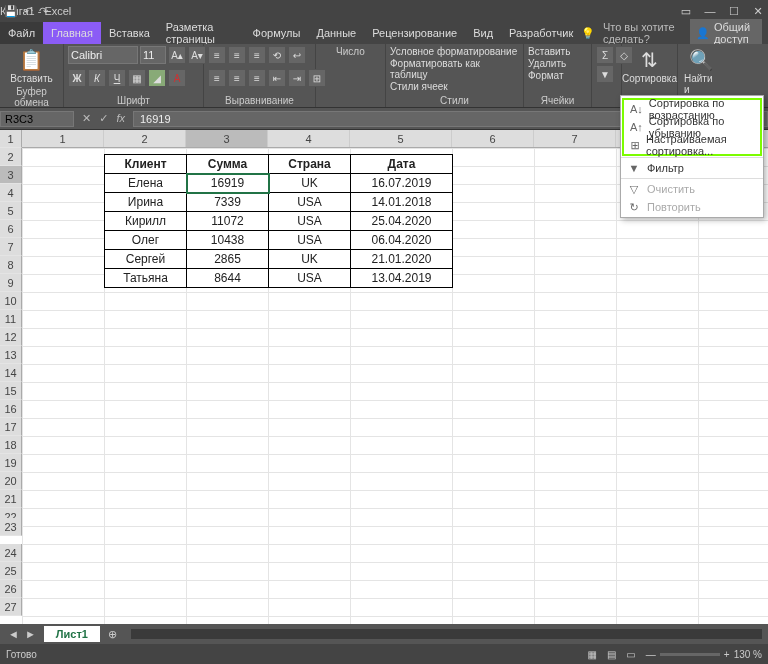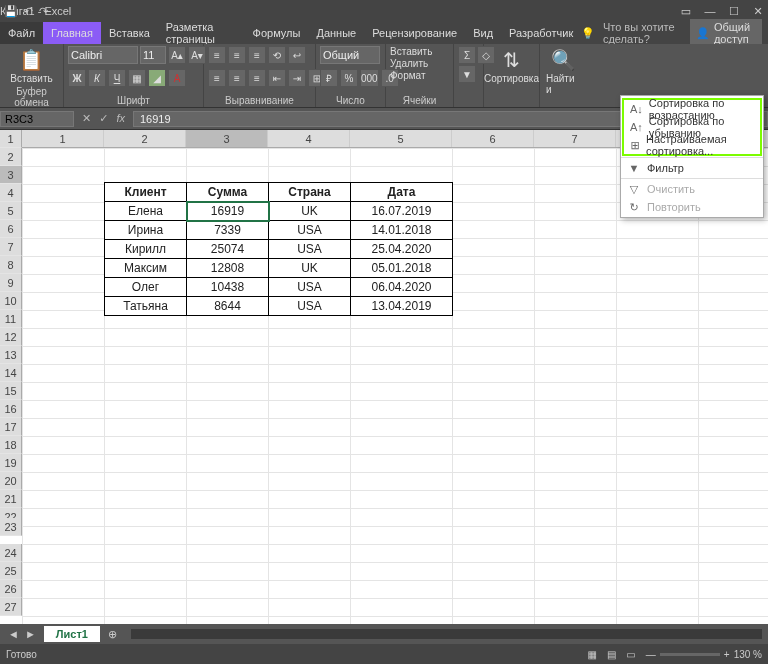--- a/index.html
+++ b/index.html
@@ -39,21 +39,21 @@
 .colheads { display: flex; height: 18px; background: #ddd; border-bottom: 1px solid #aaa; }
 .corner { width: 22px; background: #ddd; border-right: 1px solid #aaa; border-bottom:1px solid #aaa; }
 .colh { width: 82px; text-align: center; font-size: 11px; border-right: 1px solid #ccc; line-height: 18px; color:#444; }
 .colh.sel { background: #bbb; }
 .rowh { width: 22px; background: #ddd; border-right: 1px solid #aaa; border-bottom: 1px solid #e4e4e4; text-align: center; font-size: 11px; color:#444; line-height: 18px; position:absolute; left:0; height:18px; }
 .rowh.sel { background:#bbb; }
 .gridlines { position:absolute; top:18px; left:22px; right:0; bottom:0; }
 .vline { position:absolute; top:0; bottom:0; border-left:1px solid #e4e4e4; }
 .hline { position:absolute; left:0; right:0; border-top:1px solid #e4e4e4; }
 
-.datatable { position: absolute; top: 52px; left: 104px; border-collapse: collapse; font-size: 12px; }
+.datatable { position: absolute; top: 24px; left: 104px; border-collapse: collapse; font-size: 12px; }
 .datatable th, .datatable td { border: 1px solid #000; height: 19px; text-align: center; padding: 0 4px; background:#fff; }
 .datatable th { font-weight: bold; }
 .datatable .c1 { width: 82px; }
 .datatable .c2 { width: 82px; }
 .datatable .c3 { width: 82px; }
 .datatable .c4 { width: 102px; }
 .selcell { outline: 2px solid #217346; outline-offset: -1px; }
 
 .ctxmenu { position: absolute; top: 95px; right: 4px; width: 144px; background: #fff; border: 1px solid #aaa; box-shadow: 2px 2px 6px rgba(0,0,0,.3); z-index: 50; padding: 1px 0; font-size: 11px; }
 .ctxmenu .hl { border: 2px solid #7CFC00; margin: 1px; }
@@ -158,30 +158,29 @@
         <span class="smallbtn">≡</span>
         <span class="smallbtn">≡</span>
         <span class="smallbtn">⇤</span>
         <span class="smallbtn">⇥</span>
         <span class="smallbtn">⊞</span>
       </div>
     </div>
     <div class="label">Выравнивание</div>
   </div>
   <div class="rgroup" style="width:70px">
-    <div class="controls" style="flex-direction:column; align-items:flex-start;">
-      <input class="seltxt" style="width: 60px;" value="Общий">
-      <div class="font-row2">
-        <span class="smallbtn">₽</span>
-        <span class="smallbtn">%</span>
-        <span class="smallbtn">000</span>
-        <span class="smallbtn">.0</span>
-      </div>
-    </div>
     <div class="label">Число</div>
+  </div>
+  <div class="rgroup" style="width:138px">
+    <div class="controls" style="flex-direction:column; align-items:flex-start; font-size:10px; color:#ddd; gap:1px;">
+      <span>Условное форматирование</span>
+      <span>Форматировать как таблицу</span>
+      <span>Стили ячеек</span>
+    </div>
+    <div class="label">Стили</div>
   </div>
   <div class="rgroup" style="width:68px">
     <div class="controls" style="flex-direction:column; align-items:flex-start; font-size:10px; color:#ddd; gap:1px;">
       <span>Вставить</span>
       <span>Удалить</span>
       <span>Формат</span>
     </div>
     <div class="label">Ячейки</div>
   </div>
   <div class="rgroup" style="width:30px">
@@ -316,35 +315,35 @@
           <td class="c4">16.07.2019</td>
         </tr>
         <tr>
           <td class="c1">Ирина</td>
           <td class="c2">7339</td>
           <td class="c3">USA</td>
           <td class="c4">14.01.2018</td>
         </tr>
         <tr>
           <td class="c1">Кирилл</td>
-          <td class="c2">25074</td>
+          <td class="c2">11072</td>
           <td class="c3">USA</td>
           <td class="c4">25.04.2020</td>
-        </tr>
-        <tr>
-          <td class="c1">Максим</td>
-          <td class="c2">12808</td>
-          <td class="c3">UK</td>
-          <td class="c4">05.01.2018</td>
         </tr>
         <tr>
           <td class="c1">Олег</td>
           <td class="c2">10438</td>
           <td class="c3">USA</td>
           <td class="c4">06.04.2020</td>
+        </tr>
+        <tr>
+          <td class="c1">Сергей</td>
+          <td class="c2">2865</td>
+          <td class="c3">UK</td>
+          <td class="c4">21.01.2020</td>
         </tr>
         <tr>
           <td class="c1">Татьяна</td>
           <td class="c2">8644</td>
           <td class="c3">USA</td>
           <td class="c4">13.04.2019</td>
         </tr>
       </tbody>
   </table>
 </div>

